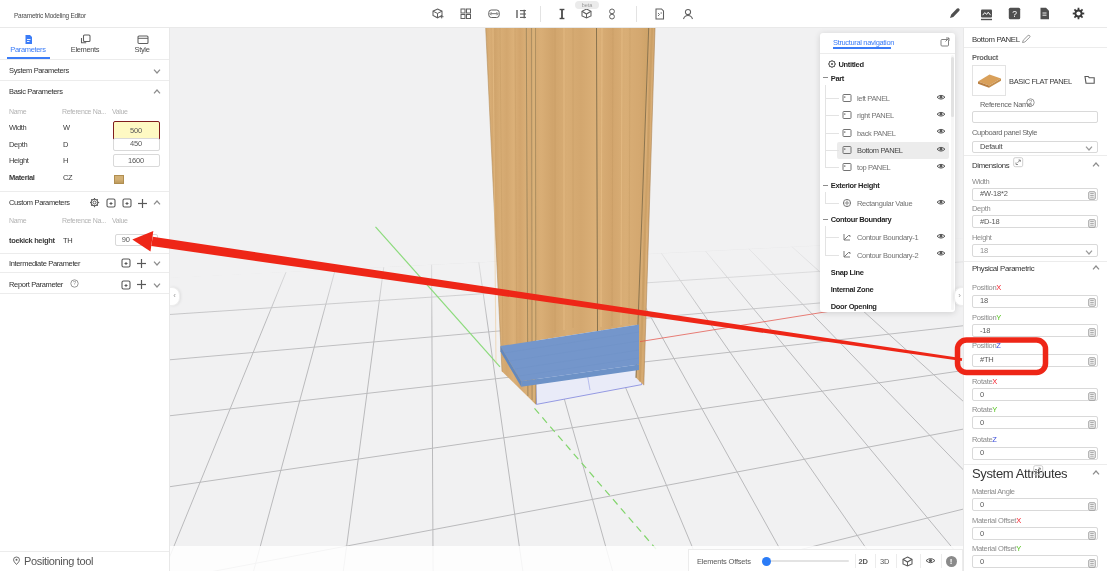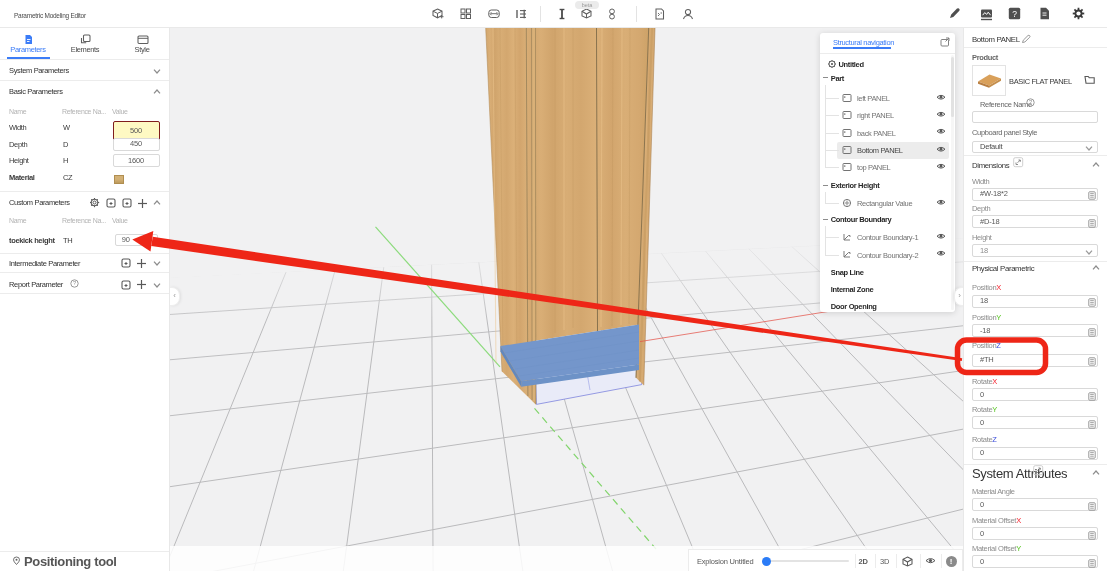--- a/index.html
+++ b/index.html
@@ -209,21 +209,21 @@
         <path d="M1 4.2 Q 5.0 0.5 9 4.2 Q 5.0 8.0 1 4.2 z" fill="none" stroke="#595959" stroke-width="1"></path>
         <circle cx="5.0" cy="4.2" r="1.4000000000000001" fill="#595959"></circle>
       </svg>
       <div style="position:absolute;left:10.8px;top:235.5px;font-size:7.5px;color:#262626;font-weight:bold;white-space:nowrap;line-height:9px;letter-spacing:-0.35px">Snap Line</div>
       <div style="position:absolute;left:10.8px;top:252.5px;font-size:7.5px;color:#262626;font-weight:bold;white-space:nowrap;line-height:9px;letter-spacing:-0.35px">Internal Zone</div>
       <div style="position:absolute;left:10.8px;top:269.5px;font-size:7.5px;color:#262626;font-weight:bold;white-space:nowrap;line-height:9px;letter-spacing:-0.35px">Door Opening</div>
       <div style="position:absolute;left:131px;top:22px;width:3px;height:255px;background:#f6f6f6;border-radius:2px"></div>
       <div style="position:absolute;left:131px;top:24px;width:3px;height:60px;background:#e2e2e2;border-radius:2px"></div>
     </div>
 <div style="position:absolute;left:688px;top:549px;width:275px;height:22px;background:#fff;border:1px solid #ececec;border-bottom:none;box-sizing:border-box">
-      <div style="position:absolute;left:8px;top:7px;font-size:7.5px;color:#595959;font-weight:normal;white-space:nowrap;line-height:9px;letter-spacing:-0.2px">Explosion Untitled</div>
+      <div style="position:absolute;left:8px;top:7px;font-size:7.5px;color:#595959;font-weight:normal;white-space:nowrap;line-height:9px;letter-spacing:-0.2px">Elements Offsets</div>
       <div style="position:absolute;left:74px;top:10.2px;width:86px;height:1.6px;background:#e3e3e3;border-radius:1px"></div>
       <div style="position:absolute;left:72.5px;top:6.5px;width:9px;height:9px;border-radius:50%;background:#2b7cf7"></div>
       <div style="position:absolute;left:165.5px;top:4px;width:1px;height:14px;background:#ececec"></div>
       <div style="position:absolute;left:185.5px;top:4px;width:1px;height:14px;background:#ececec"></div>
       <div style="position:absolute;left:206.5px;top:4px;width:1px;height:14px;background:#ececec"></div>
       <div style="position:absolute;left:230.5px;top:4px;width:1px;height:14px;background:#ececec"></div>
       <div style="position:absolute;left:251.5px;top:4px;width:1px;height:14px;background:#ececec"></div>
       <div style="position:absolute;left:169.5px;top:7px;font-size:7.5px;color:#595959;font-weight:bold;white-space:nowrap;line-height:9px;letter-spacing:-0.2px">2D</div>
       <div style="position:absolute;left:191px;top:7px;font-size:7.5px;color:#595959;font-weight:normal;white-space:nowrap;line-height:9px;letter-spacing:-0.2px">3D</div>
       <svg width="12" height="12" viewBox="0 0 12 12" style="position:absolute;left:213px;top:5.5px">
@@ -425,21 +425,21 @@
       </svg>
       <svg width="8" height="8" viewBox="0 0 8 8" style="position:absolute;left:153px;top:252.5px">
         <polyline points="1,2.56 4.0,6.0 7,2.56" fill="none" stroke="#8c8c8c" stroke-width="1.2"></polyline>
       </svg>
       <div style="position:absolute;left:0px;top:265px;width:170px;height:1px;background:#ececec"></div>
       <div style="position:absolute;left:0px;top:523px;width:170px;height:1px;background:#ececec"></div>
       <svg width="9" height="10" viewBox="0 0 9 10" style="position:absolute;left:12px;top:528px">
         <path d="M4.5 1 q3 0 3 2.8 q0 1.8-3 4.7 q-3-2.9-3-4.7 q0-2.8 3-2.8 z" fill="none" stroke="#5f5f5f" stroke-width="0.9"></path>
         <circle cx="4.5" cy="3.8" r="1" fill="#5f5f5f"></circle>
       </svg>
-      <div style="position:absolute;left:24px;top:528.5px;font-size:13px;color:#555;font-weight:bold;white-space:nowrap;line-height:9px;letter-spacing:-0.35px">Positioning tool</div>
+      <div style="position:absolute;left:24px;top:528.5px;font-size:11px;color:#555;font-weight:normal;white-space:nowrap;line-height:9px;letter-spacing:-0.35px">Positioning tool</div>
     </div>
 <div style="position:absolute;left:963px;top:28px;width:144px;height:543px;background:#fff;border-left:1px solid #e8e8e8;box-sizing:border-box;overflow:hidden">
       <div style="position:absolute;left:8px;top:6.5px;font-size:7.8px;color:#333333;font-weight:normal;white-space:nowrap;line-height:9px;letter-spacing:-0.35px">Bottom PANEL</div>
       <svg width="11" height="11" viewBox="0 0 11 11" style="position:absolute;left:57px;top:5.5px">
         <path d="M1.5 8.5 l0.8-2.3 L7 1.5 q1-0.6 1.7 0.2 q0.7 0.8-0.1 1.6 L3.9 8 z" fill="none" stroke="#8c8c8c" stroke-width="0.9"></path>
       </svg>
       <div style="position:absolute;left:0px;top:18.5px;width:144px;height:1px;background:#ececec"></div>
       <div style="position:absolute;left:8px;top:24.5px;font-size:7.5px;color:#666;font-weight:bold;white-space:nowrap;line-height:9px;letter-spacing:-0.35px">Product</div>
       <div style="position:absolute;left:8px;top:36.5px;width:34px;height:31px;border:1px solid #e3e3e3;box-sizing:border-box;overflow:hidden">
         <svg width="32" height="29" viewBox="0 0 32 29" style="position:absolute;left:0px;top:0px">

